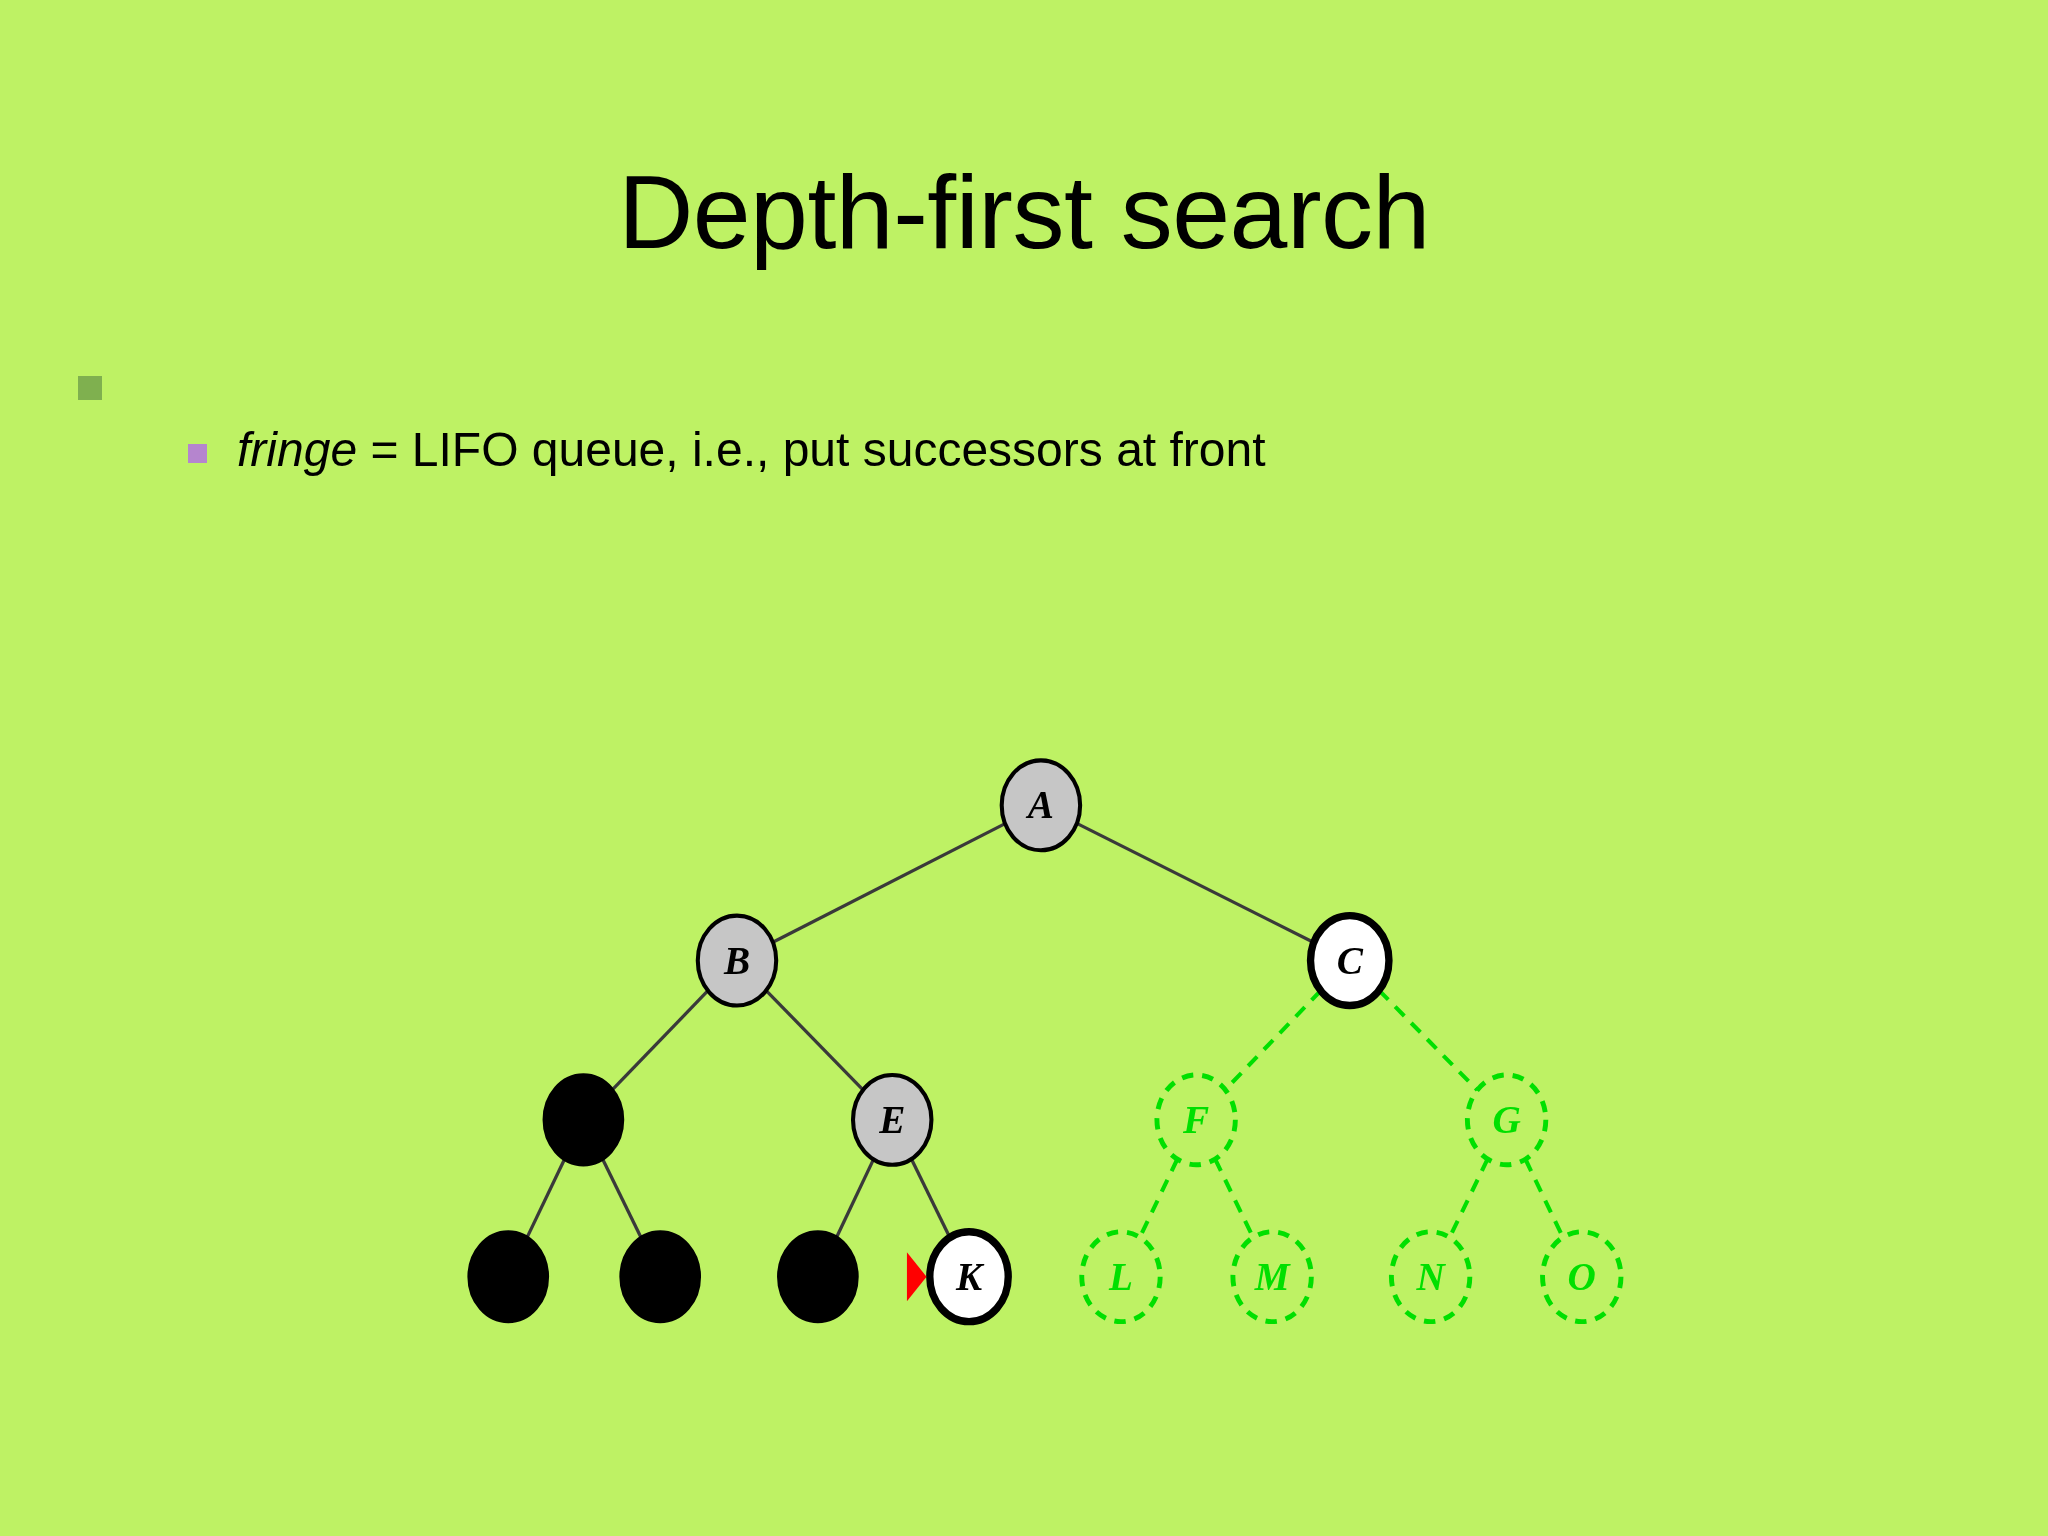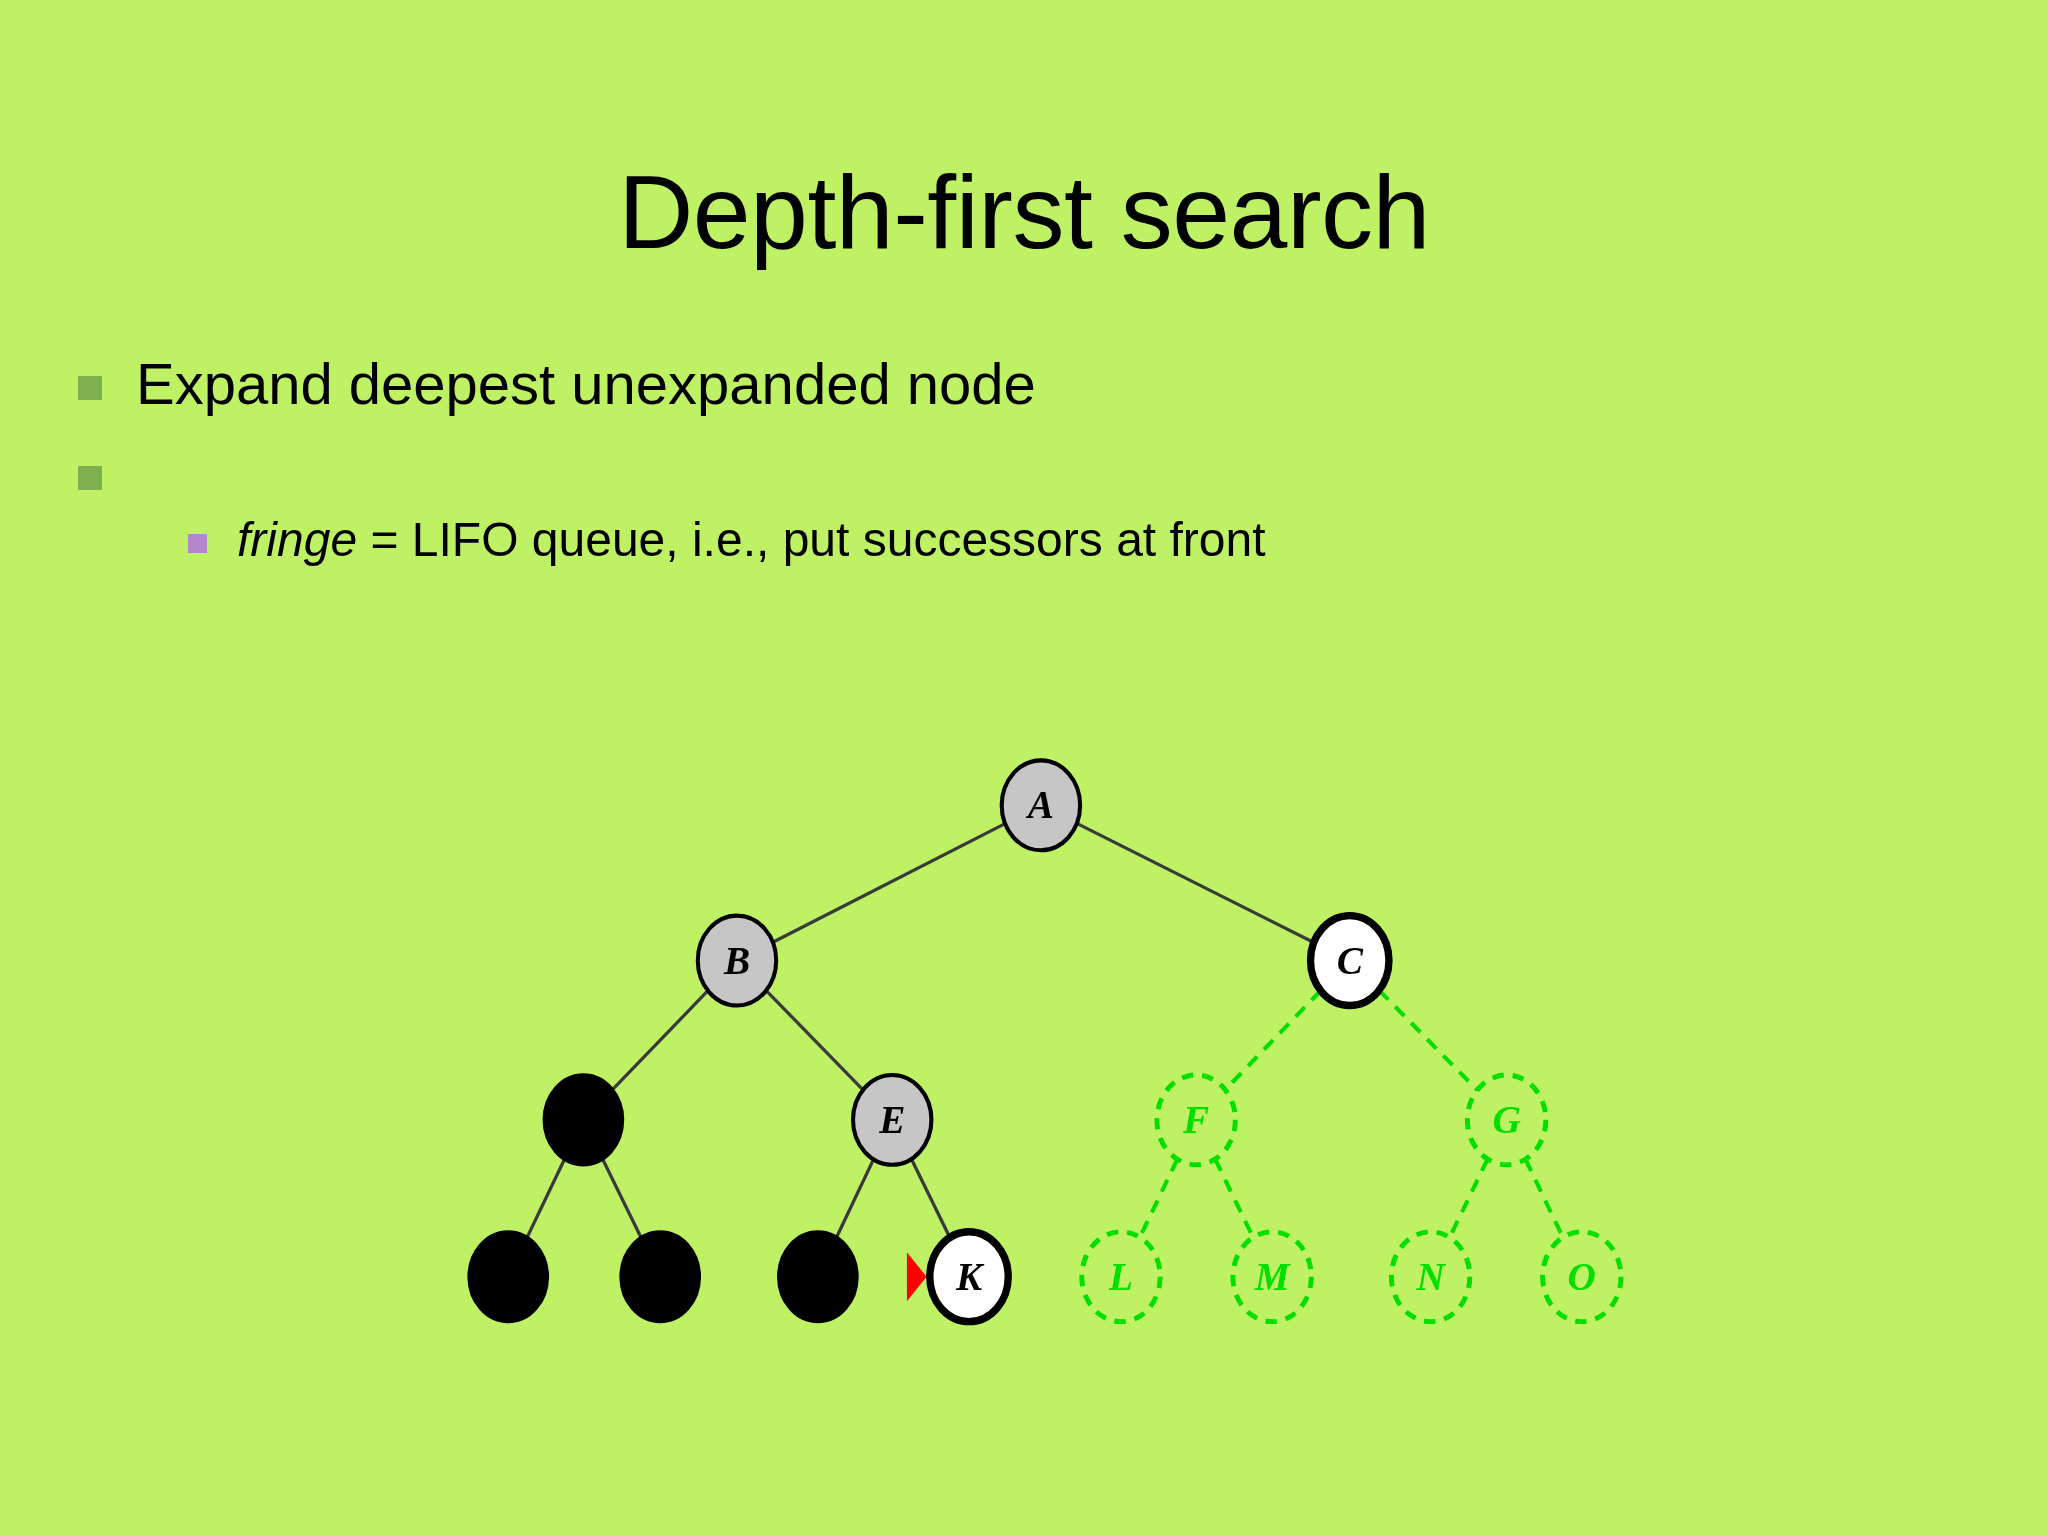--- a/index.html
+++ b/index.html
@@ -98,24 +98,20 @@
 </style>
 </head>
 <body>
 
 <div id="slide">
 
   <h1 id="slide-title">Depth-first search</h1>
 
   <div id="body">
 
-    <div class="bullet-row bullet-l1">
-      <span class="sq sq-green"></span>
-      <span class="txt-l1">Expand deepest unexpanded node</span>
-    </div>
 
     <div class="bullet-row bullet-l1">
       <span class="sq sq-green"></span>
     </div>
 
     <div class="bullet-row bullet-l2 indent-l3">
       <span class="sq sq-purple"></span>
       <span class="txt-l2"><span class="ital">fringe</span><span> = LIFO queue, i.e., put successors at front</span></span>
     </div>
 

